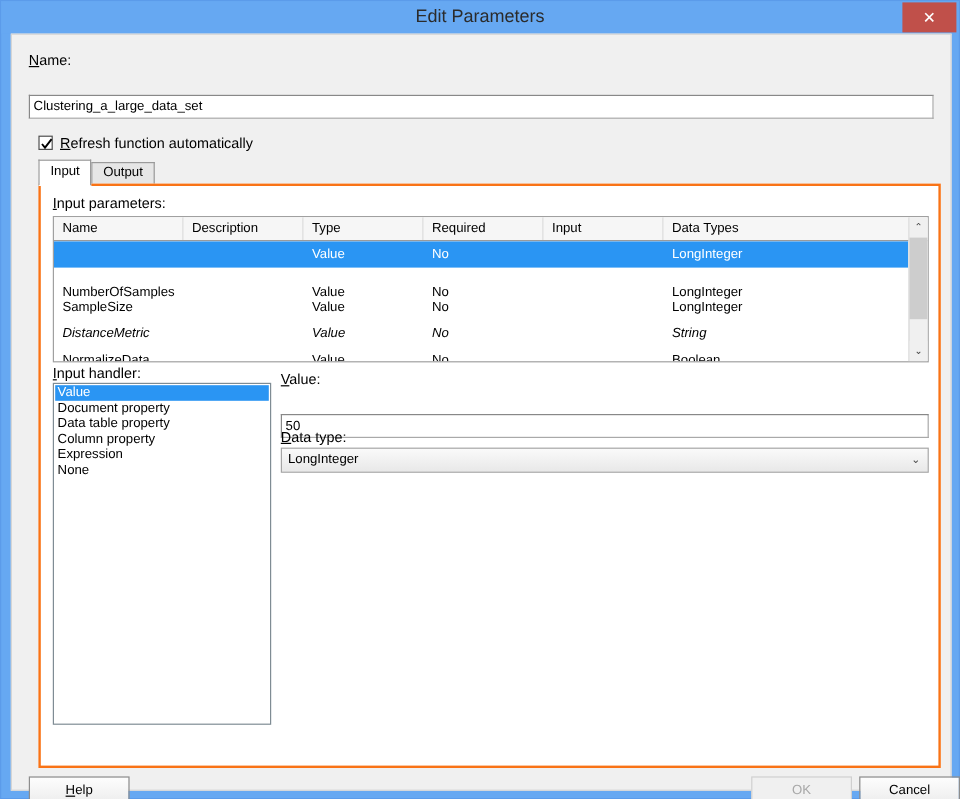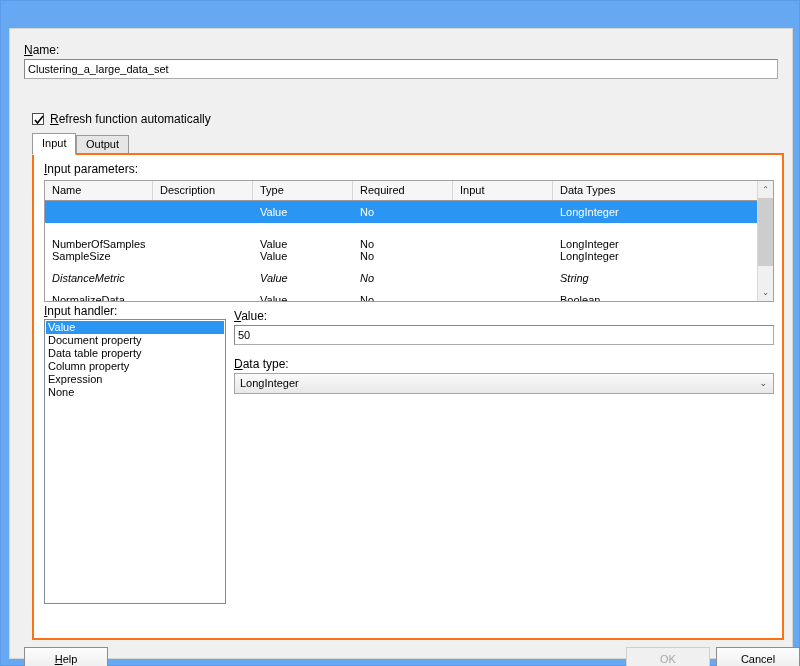--- a/index.html
+++ b/index.html
@@ -83,20 +83,21 @@
     border: 1px solid #a9a9a9;
     border-top-color: #888;
     border-left-color: #888;
     font-size: 11px;
     padding: 2px 3px;
     color: #000;
     line-height: 14px;
     font-family: "Liberation Sans", sans-serif;
     overflow: hidden;
     white-space: nowrap;
+    margin-top: 20px;
   }
 
   
   .checkrow {
     position: absolute;
     left: 22px;
     top: 82px;
     height: 16px;
     display: flex;
     align-items: center;
@@ -329,20 +330,24 @@
     border-color: #d0d0d0;
     background: #f0f0f0;
     cursor: default;
   }
 </style>
 </head>
 <body>
 
 <div class="window">
 
+  <div class="titlebar">
+    <div class="title-text">Edit Parameters</div>
+    <div class="close-btn">✕</div>
+  </div>
 
   <div class="client">
 
     <div class="lbl" style="left:14px; top:14px;"><u>N</u>ame:</div>
     <div class="textbox" style="left:14px; top:30px; width:754px; height:20px;" title="Clustering_a_large_data_set">Clustering_a_large_data_set</div>
 
     <div class="checkrow">
       <span class="checkbox">
         <svg width="10" height="10" viewBox="0 0 10 10">
           <polyline points="1,5 3.5,8 9,1" fill="none" stroke="#000" stroke-width="1.6"></polyline>

